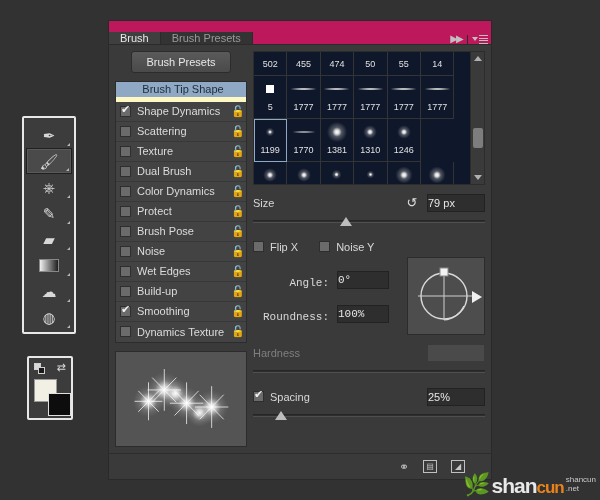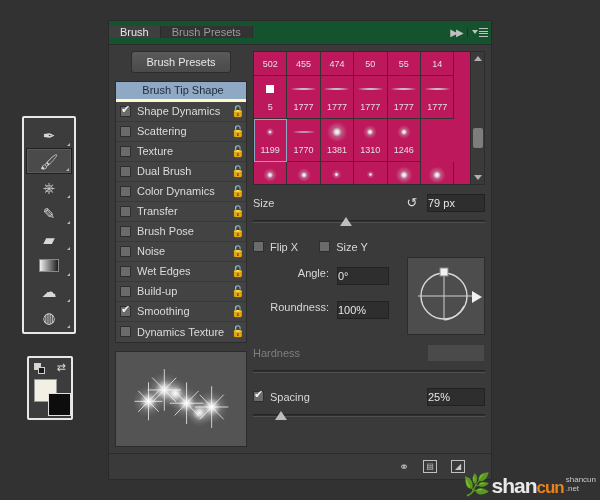--- a/index.html
+++ b/index.html
@@ -60,22 +60,22 @@
   #brush-panel {
     position: absolute; left: 108px; top: 20px;
     width: 384px; height: 460px;
     background: #3a3a3a;
     border: 1px solid #2a2a2a;
     display: flex; flex-direction: column;
   }
 
   
   #tab-bar {
-    height: 24px; background: #14532d;
-    display: flex; align-items: center;
+    height: 24px; background: #be185d;
+    display: flex; align-items: flex-end;
     border-bottom: 1px solid #2b2b2b;
     position: relative;
   }
   .panel-tab {
     padding: 0 11px; display: flex; align-items: center;
     font-size: 11px; color: #9a9a9a;
     background: #333333;
     border-right: 1px solid #2b2b2b;
   }
   .panel-tab.active { background: #3f3f3f; color: #e8e8e8; }
@@ -102,21 +102,21 @@
   #option-list { border: 1px solid #2c2c2c; background: #434343; }
   .opt-row {
     height: 20px; display: flex; align-items: center;
     border-bottom: 1px solid #383838;
     padding-left: 4px; position: relative;
   }
   .opt-row:last-child { border-bottom: none; }
   .opt-row.header {
     background: #8fa8c4; color: #1d2b3a;
     justify-content: center; font-size: 11px;
-    border-bottom: 3px solid #fef9c3;
+    border-bottom: 5px solid #fef9c3;
   }
   .chk {
     width: 11px; height: 11px; background: #6b6b6b;
     border: 1px solid #2e2e2e; margin-right: 6px;
     position: relative; flex: none;
   }
   .chk.on::after {
     content: "✔"; position: absolute; left: 0px; top: -3px;
     font-size: 11px; color: #f0f0f0; line-height: 11px;
   }
@@ -126,21 +126,21 @@
   #stroke-preview {
     margin-top: 8px; flex: 1;
     border: 1px solid #2c2c2c;
     background: #545454;
     position: relative; overflow: hidden;
   }
 
   
   #grid-wrap {
     height: 134px; border: 1px solid #2c2c2c;
-    background: #be185d; display: flex; overflow: hidden;
+    background: #0f172a; display: flex; overflow: hidden;
   }
   #grid-inner { flex: 1; position: relative; }
   .grid-row { display: flex; height: 43px; }
   .grid-cell {
     width: 33.4px; flex: none;
     display: flex; flex-direction: column;
     align-items: center; justify-content: flex-start;
     border-right: 1px solid #343434;
     border-bottom: 1px solid #343434;
     position: relative;
@@ -182,21 +182,21 @@
   #reset-size-btn { width: 18px; height: 18px; display:flex; align-items:center; justify-content:center; margin-right: 6px; color: #dcdcdc; font-size: 13px; }
 
   .slider { height: 14px; position: relative; margin-top: 3px; }
   .slider .track { position: absolute; left: 0; right: 0; top: 5px; height: 3px; background: #2e2e2e; border-top: 1px solid #262626; border-bottom: 1px solid #4f4f4f; }
   .slider .thumb-tri { position: absolute; top: 2px; width: 0; height: 0; border-left: 6px solid transparent; border-right: 6px solid transparent; border-bottom: 9px solid #bdbdbd; transform: translateX(-6px); }
 
   #flip-row { display: flex; align-items: center; gap: 21px; margin-top: 12px; }
   .flip-item { display: flex; align-items: center; }
   #angle-area { display: flex; margin-top: 4px; }
   #angle-fields { width: 136px; }
-  .field-line { display: flex; align-items: flex-start; justify-content: flex-end; height: 22px; gap: 8px; }
+  .field-line { display: flex; align-items: flex-end; justify-content: flex-end; height: 22px; gap: 8px; font-family: Liberation Mono, monospace; }
   #angle-dial {
     width: 78px; height: 78px; margin-left: 18px;
     background: #4d4d4d; border: 1px solid #2c2c2c;
     position: relative;
   }
 
   
   #panel-footer {
     height: 26px; background: #3a3a3a;
     border-top: 1px solid #2c2c2c;
@@ -313,21 +313,21 @@
           <span class="opt-label">Dual Brush</span>
           <span class="lock-ico">🔓</span>
         </div>
         <div class="opt-row">
           <span class="chk"></span>
           <span class="opt-label">Color Dynamics</span>
           <span class="lock-ico">🔓</span>
         </div>
         <div class="opt-row">
           <span class="chk"></span>
-          <span class="opt-label">Transfer</span>
+          <span class="opt-label">Protect</span>
           <span class="lock-ico">🔓</span>
         </div>
         <div class="opt-row">
           <span class="chk"></span>
           <span class="opt-label">Brush Pose</span>
           <span class="lock-ico">🔓</span>
         </div>
         <div class="opt-row">
           <span class="chk"></span>
           <span class="opt-label">Noise</span>
@@ -551,21 +551,21 @@
         </div>
       </div>
 
       <div id="flip-row">
         <span class="flip-item">
           <span class="chk"></span>
           <span class="ctrl-label">Flip X</span>
         </span>
         <span class="flip-item">
           <span class="chk"></span>
-          <span class="ctrl-label">Size Y</span>
+          <span class="ctrl-label">Noise Y</span>
         </span>
       </div>
 
       <div id="angle-area">
         <div id="angle-fields">
           <div class="field-line" style="margin-top:10px;">
             <span class="ctrl-label">Angle:</span>
             <span class="numfield small">0°</span>
           </div>
           <div class="field-line" style="margin-top:12px;">

